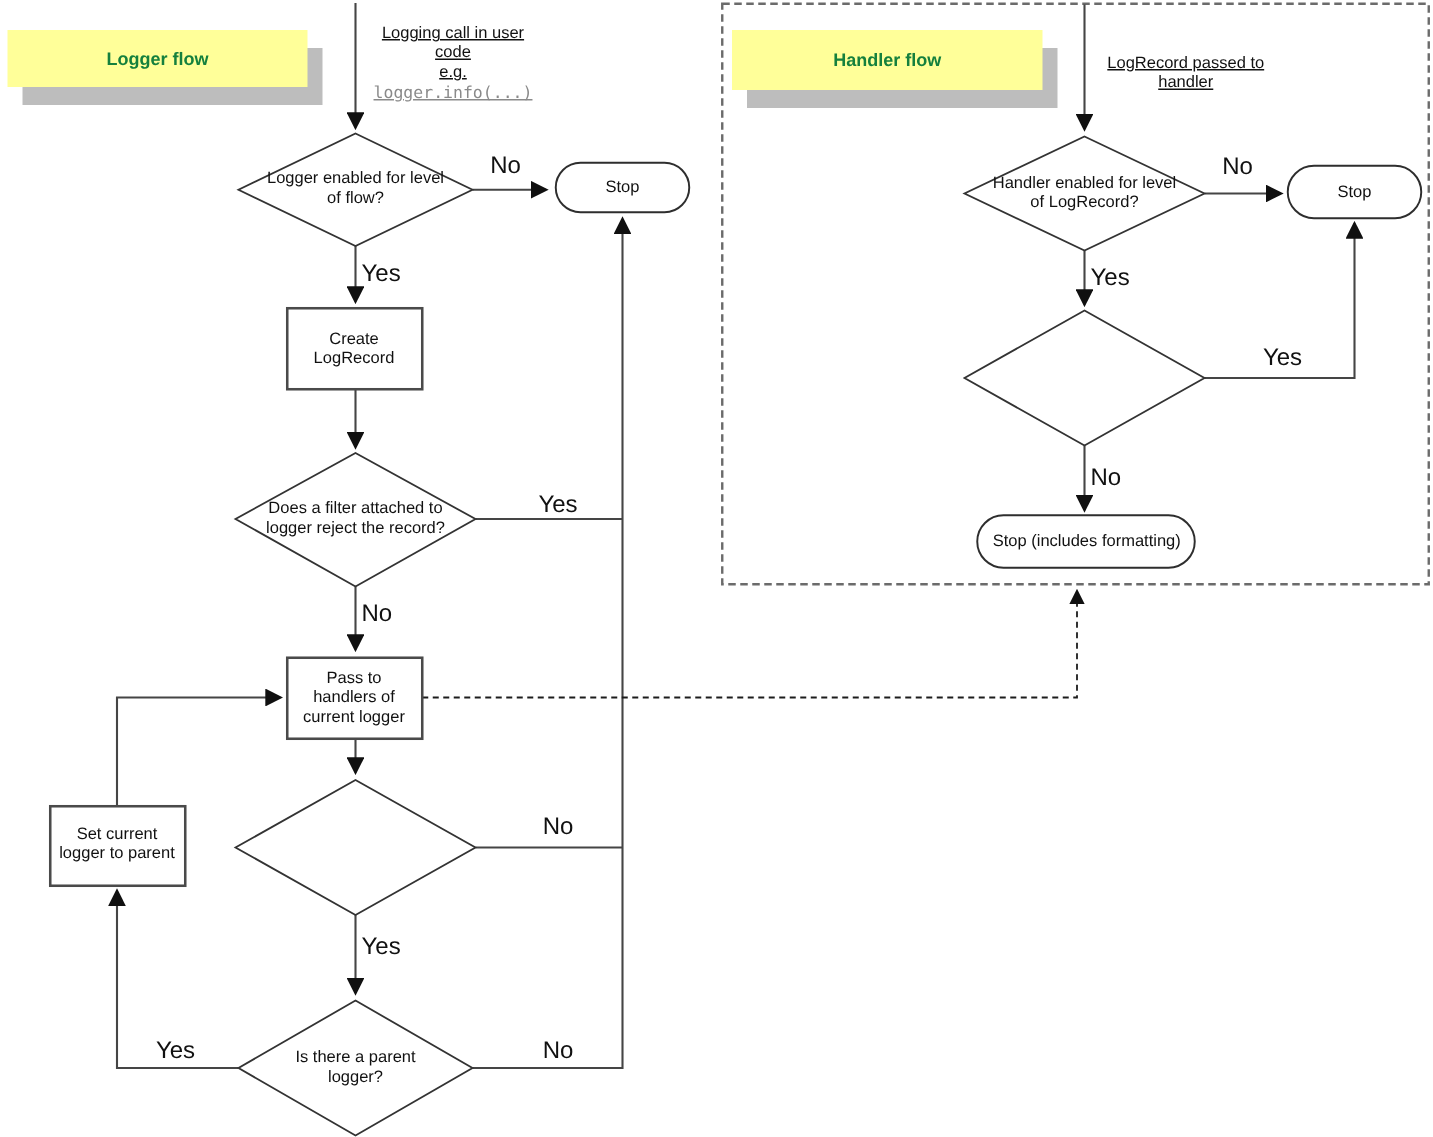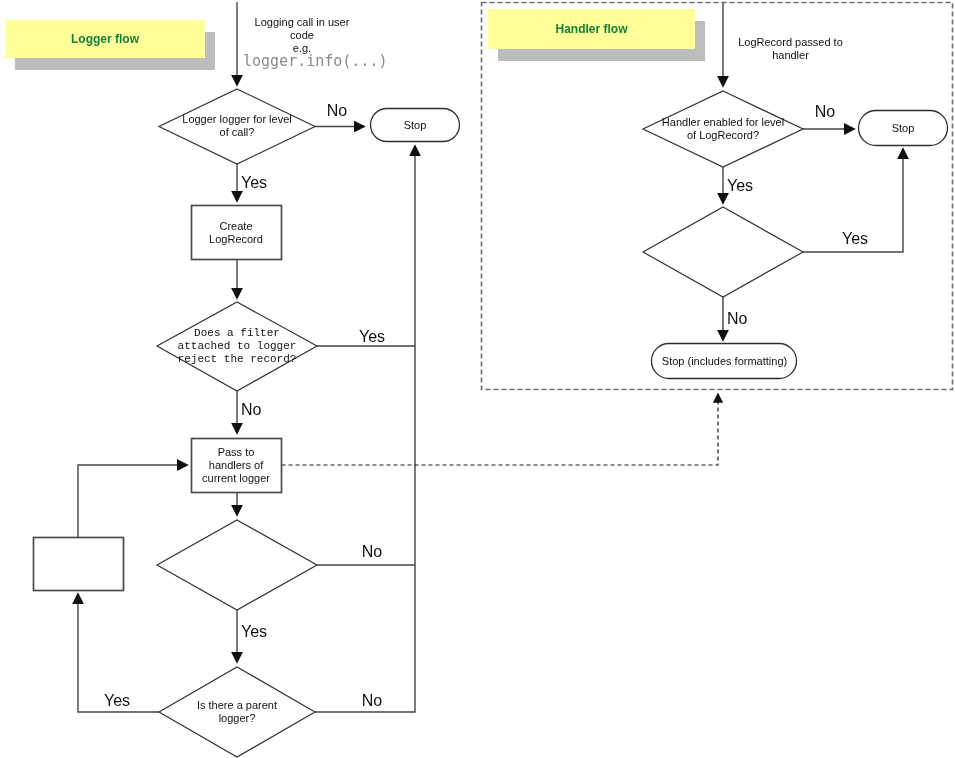--- a/index.html
+++ b/index.html
@@ -15,22 +15,22 @@
   .ah{fill:#101010;}
   .node-label{position:absolute;display:flex;align-items:center;justify-content:center;
               text-align:center;font-size:11px;line-height:13px;color:#111;z-index:3;}
   .edge-label{position:absolute;font-size:16px;line-height:12px;color:#111;z-index:3;}
   .edge-label.ctr{text-align:center;}
   .flow-label{position:absolute;background:var(--label-bg,#ffff99);
               box-shadow:10px 12px 0 var(--label-shadow,#bdbdbd);
               display:flex;align-items:center;justify-content:center;
               font-weight:bold;font-size:12px;color:#15803d;z-index:3;}
   .entry-text{position:absolute;text-align:center;font-size:11px;line-height:13px;color:#111;z-index:3;}
-  .entry-text span{display:block;}
-  .code{font-family:"DejaVu Sans Mono",monospace;color:var(--code-text,#8a8a8a);font-size:15px;}
+  .entry-text span{display:block;text-decoration:underline;}
+  .code{font-family:"DejaVu Sans Mono",monospace;color:var(--code-text,#8a8a8a);font-size:11px;}
 </style>
 </head>
 <body>
 
 <div class="canvas">
 
   <svg class="layer" width="955" height="758" viewBox="0 0 955 758">
     <defs>
       <marker id="arrow" viewBox="0 0 10 10" refX="8.5" refY="5" markerWidth="8.5" markerHeight="8.5" orient="auto-start-reverse">
         <path d="M0,0 L10,5 L0,10 z" class="ah"></path>
@@ -70,39 +70,40 @@
 
     <polygon class="shape" points="723,91 803,129 723,167 643,129"></polygon>
     <rect class="stadium" x="858.5" y="110.5" width="89" height="35" rx="17.5"></rect>
     <polygon class="shape" points="723,207 803,252 723,297 643,252"></polygon>
     <rect class="stadium" x="651.5" y="343.5" width="145" height="35" rx="17.5"></rect>
   </svg>
 
   <div class="flow-label" style="left:5px;top:20px;width:200px;height:38px;">
     <span>Logger flow</span>
   </div>
-  <div class="flow-label" style="left:488px;top:9px;width:207px;height:40px;">
+  <div class="flow-label" style="left:488px;top:20px;width:207px;height:40px;">
     <span>Handler flow</span>
   </div>
 
   <div class="entry-text" style="left:243px;top:16px;width:118px;">
     <span>Logging call in user code</span>
     <span>e.g.</span>
     <span class="code">logger.info(...)</span>
   </div>
   <div class="entry-text" style="left:733px;top:36px;width:115px;">
     <span>LogRecord passed to handler</span>
   </div>
 
-  <div class="node-label" style="left:177px;top:106px;width:120px;height:40px;">Logger logger for level of call?</div>
+  <div class="node-label" style="left:177px;top:106px;width:120px;height:40px;">Logger enabled for level of flow?</div>
   <div class="node-label" style="left:370px;top:108px;width:90px;height:34px;">Stop</div>
   <div class="node-label" style="left:201px;top:206px;width:70px;height:53px;text-align:center;">Create LogRecord</div>
-  <div class="node-label" style="left:176px;top:321px;width:122px;height:50px;font-family:Liberation Mono, monospace;">Does a filter attached to logger reject the record?</div>
+  <div class="node-label" style="left:176px;top:321px;width:122px;height:50px;">Does a filter attached to logger reject the record?</div>
   <div class="node-label" style="left:196px;top:439px;width:80px;height:53px;">Pass to handlers of current logger</div>
   <div class="node-label" style="left:182px;top:692px;width:110px;height:40px;text-align:center;">Is there a parent logger?</div>
+  <div class="node-label" style="left:36px;top:537px;width:84px;height:52px;">Set current logger to parent</div>
 
   <div class="node-label" style="left:661px;top:109px;width:124px;height:40px;">Handler enabled for level of LogRecord?</div>
   <div class="node-label" style="left:858px;top:110px;width:90px;height:36px;">Stop</div>
   <div class="node-label" style="left:652px;top:344px;width:145px;height:34px;">Stop (includes formatting)</div>
 
   <div class="edge-label ctr" style="left:322px;top:105px;width:30px;">No</div>
   <div class="edge-label" style="left:241px;top:177px;">Yes</div>
   <div class="edge-label ctr" style="left:355px;top:331px;width:34px;">Yes</div>
   <div class="edge-label" style="left:241px;top:404px;">No</div>
   <div class="edge-label ctr" style="left:355px;top:546px;width:34px;">No</div>

